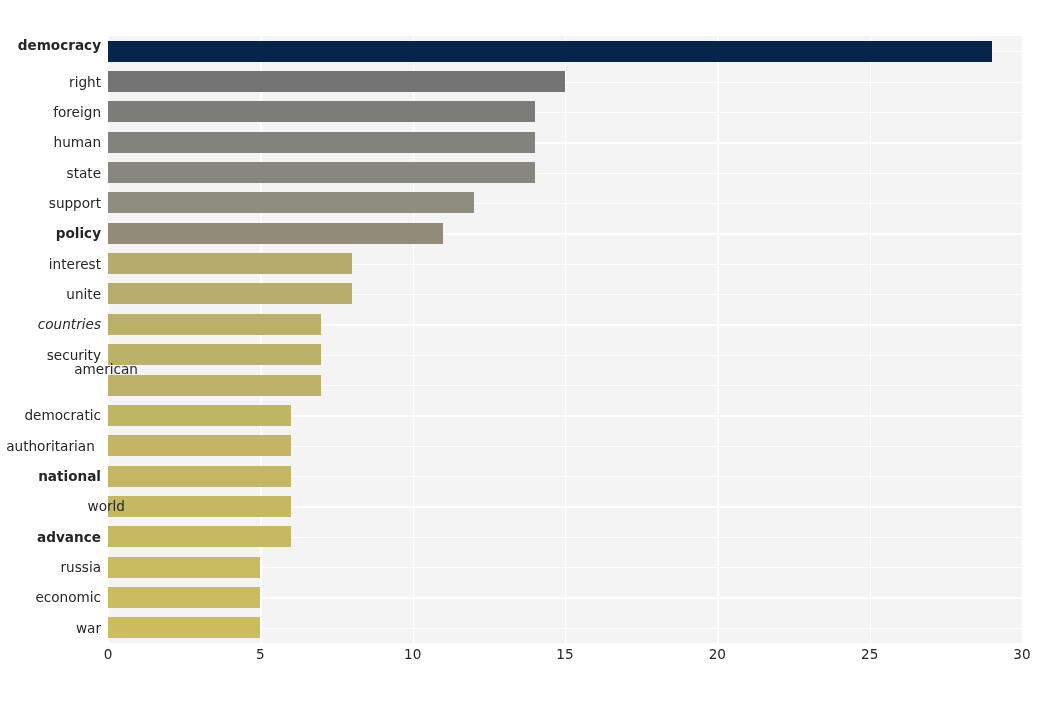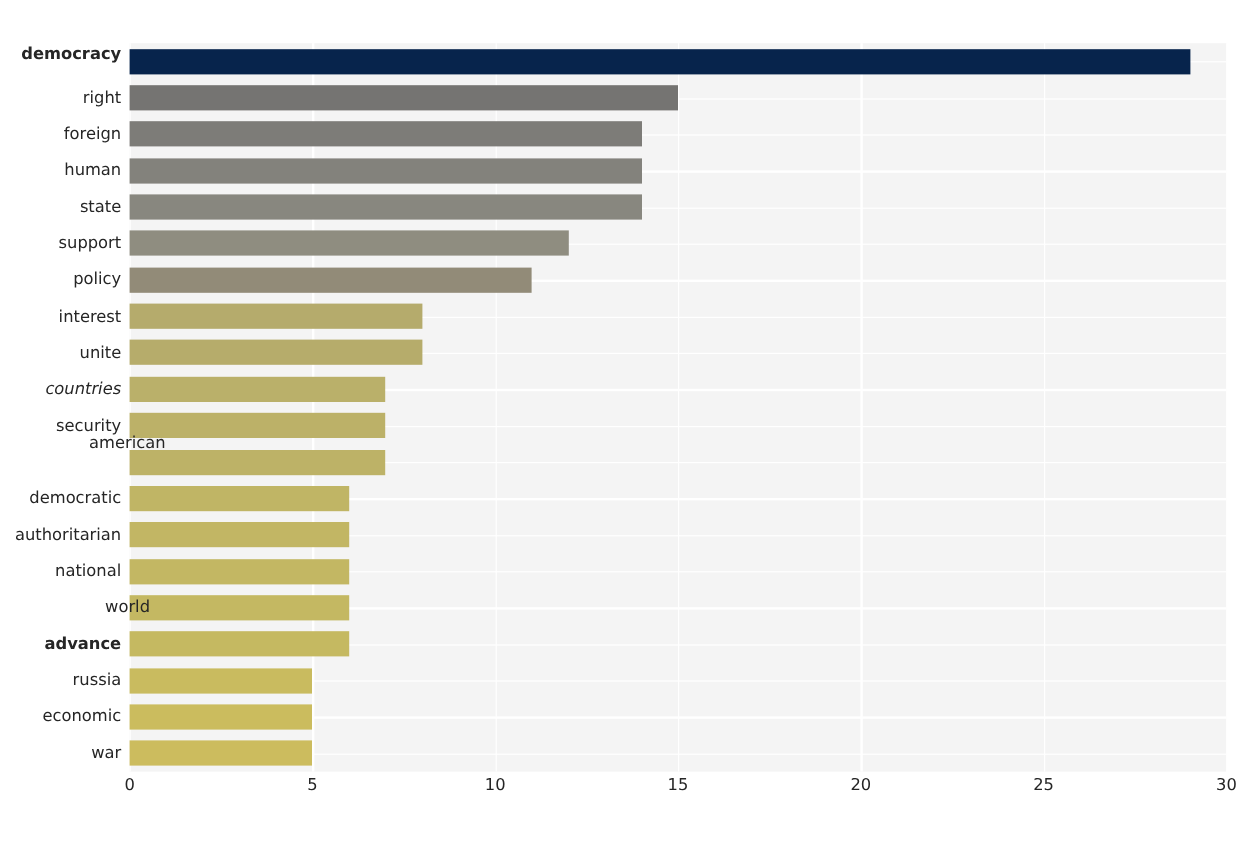--- a/index.html
+++ b/index.html
@@ -180,29 +180,29 @@
       </div>
   </div>
 
   <div id="ytick-labels">
       <div class="ytick-label" style="top: 0; font-weight: bold;">democracy</div>
       <div class="ytick-label" style="top: 36.525px;">right</div>
       <div class="ytick-label" style="top: 66.875px;">foreign</div>
       <div class="ytick-label" style="top: 97.225px;">human</div>
       <div class="ytick-label" style="top: 127.575px;">state</div>
       <div class="ytick-label" style="top: 157.925px;">support</div>
-      <div class="ytick-label" style="top: 188.275px;">policy</div>
+      <div class="ytick-label" style="top: 188.275px; font-weight: bold;">policy</div>
       <div class="ytick-label" style="top: 218.625px;">interest</div>
       <div class="ytick-label" style="top: 248.975px;">unite</div>
       <div class="ytick-label" style="top: 279.325px; font-style: italic;">countries</div>
       <div class="ytick-label" style="top: 309.675px;">security</div>
       <div class="ytick-label" style="top: 324px; padding-left: 37px;">american</div>
       <div class="ytick-label" style="top: 370.375px;">democratic</div>
-      <div class="ytick-label" style="top: 400.725px;">authoritarian</div>
-      <div class="ytick-label" style="top: 431.075px;">national</div>
+      <div class="ytick-label" style="top: 400.725px; text-align: center;">authoritarian</div>
+      <div class="ytick-label" style="top: 431.075px; font-weight: bold;">national</div>
       <div class="ytick-label" style="top: 461.425px; padding-left: 24px;">world</div>
       <div class="ytick-label" style="top: 491.775px; font-weight: bold;">advance</div>
       <div class="ytick-label" style="top: 522.125px;">russia</div>
       <div class="ytick-label" style="top: 552.475px;">economic</div>
       <div class="ytick-label" style="top: 582.825px;">war</div>
     </div>
 
   <div id="xtick-labels">
       <div class="xtick-label" style="left: 0px;">0</div>
       <div class="xtick-label" style="left: 152.333px;">5</div>

